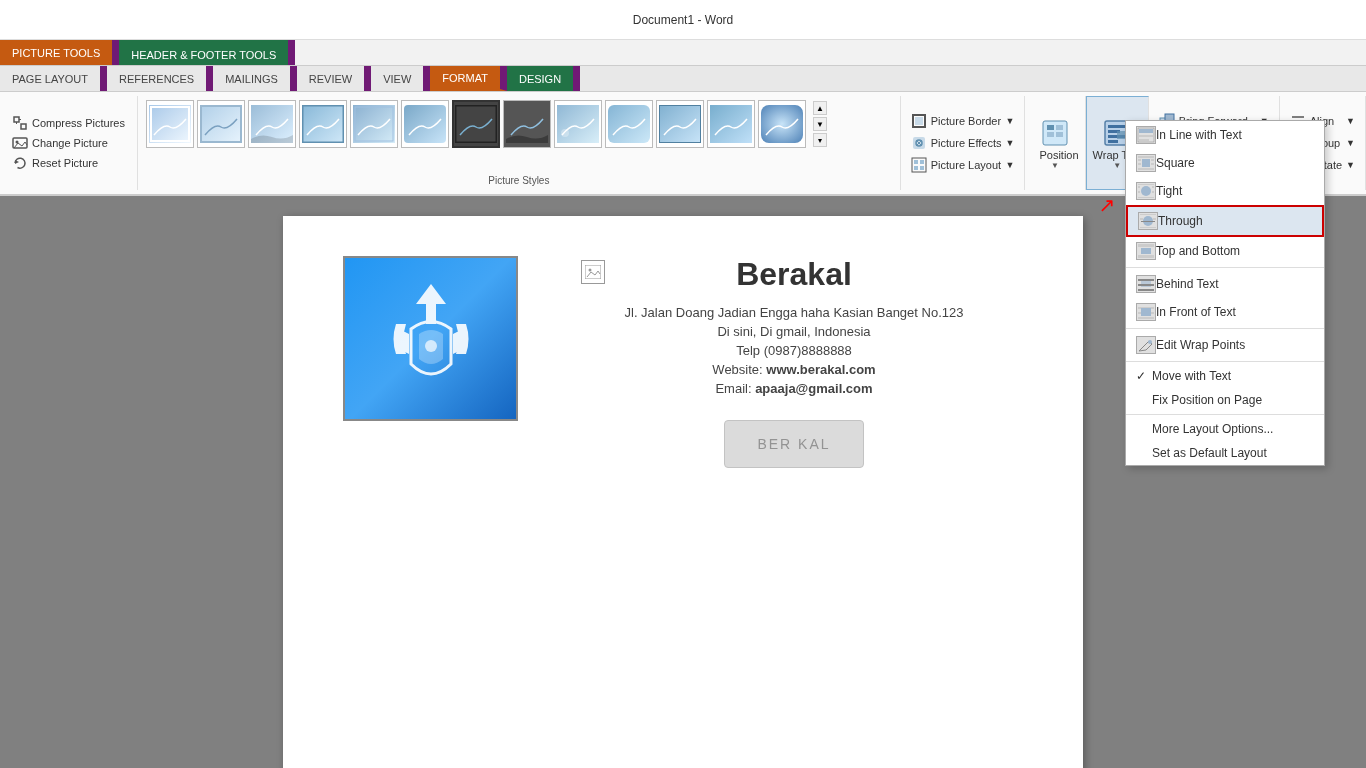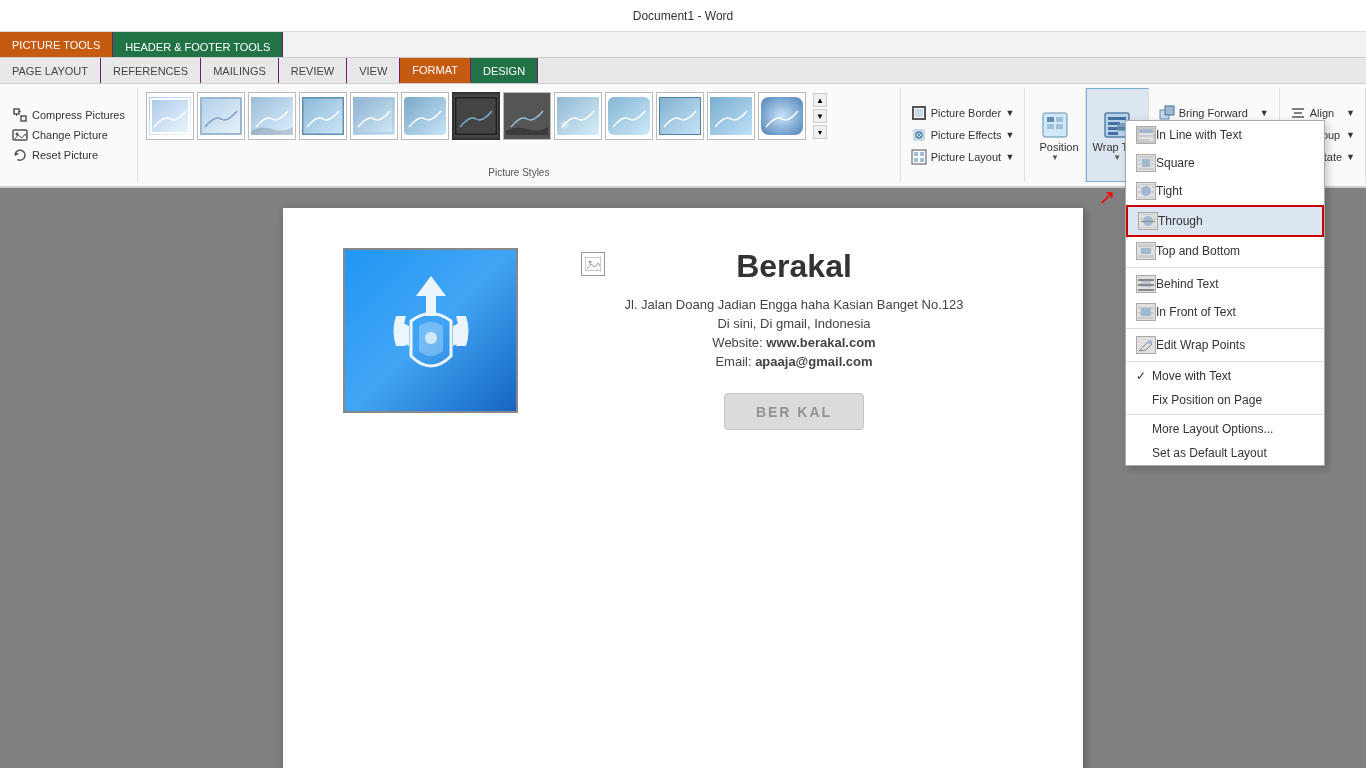--- a/index.html
+++ b/index.html
@@ -1,21 +1,21 @@
 <!DOCTYPE html>
 <html><head>
   <meta charset="utf-8">
   <style>
     * { margin: 0; padding: 0; box-sizing: border-box; }
     body { font-family: 'Segoe UI', Arial, sans-serif; font-size: 12px; background: #f0f0f0; overflow: hidden; width: 1366px; height: 768px; }
 
     
     .title-bar {
       background: #ffffff;
-      height: 32px;
+      height: 40px;
       display: flex;
       align-items: center;
       justify-content: center;
       font-size: 12px;
       color: #333;
       border-bottom: 1px solid #ddd;
     }
 
     
     .ribbon-tabs {
@@ -26,21 +26,21 @@
       align-items: flex-end;
     }
     .ribbon-tab {
       padding: 4px 12px;
       font-size: 11px;
       color: #444;
       cursor: pointer;
       height: 100%;
       display: flex;
       align-items: center;
-      border-right: 1px solid #701a75;
+      border-right: 7px solid #701a75;
     }
     .ribbon-tab.active-format { background: #c55a11; color: white; border-bottom: 2px solid #c55a11; }
     .ribbon-tab.active-design { background: #217346; color: white; }
 
     
     .ribbon {
       background: #fafafa;
       border-bottom: 2px solid #ccc;
       display: flex;
       align-items: stretch;
@@ -735,26 +735,27 @@
               <path d="M28 55 L38 60 L38 80 L28 75 Z"></path>
               <path d="M92 55 L82 60 L82 80 L92 75 Z"></path>
             </g>
           </svg>
         </div>
 
         <div class="doc-text-area">
           <div class="doc-company-name">Berakal</div>
           <div class="doc-address-line">Jl. Jalan Doang Jadian Engga haha Kasian Banget No.123</div>
           <div class="doc-address-line">Di sini, Di gmail, Indonesia</div>
+          <div class="doc-address-line">Telp (0987)8888888</div>
           <div class="doc-address-line">Website: <strong>www.berakal.com</strong></div>
           <div class="doc-address-line">Email: <strong>apaaja@gmail.com</strong></div>
 
           
           <div class="doc-stamp">
-            <div style="width:140px; height:37px; background:#ccc; border-radius:4px; display:flex; align-items:center; justify-content:center; font-size:14px; font-weight:bold; color:#666; letter-spacing:2px; opacity:0.7; border:1px solid #aaa;">
+            <div style="width:140px; height:48px; background:#ccc; border-radius:4px; display:flex; align-items:center; justify-content:center; font-size:14px; font-weight:normal; color:#666; letter-spacing:2px; opacity:0.7; border:1px solid #aaa;">
               <span>BER KAL</span>
             </div>
           </div>
         </div>
       </div>
     </div>
   </div>
 </div>
 
 <div class="wrap-dropdown">

